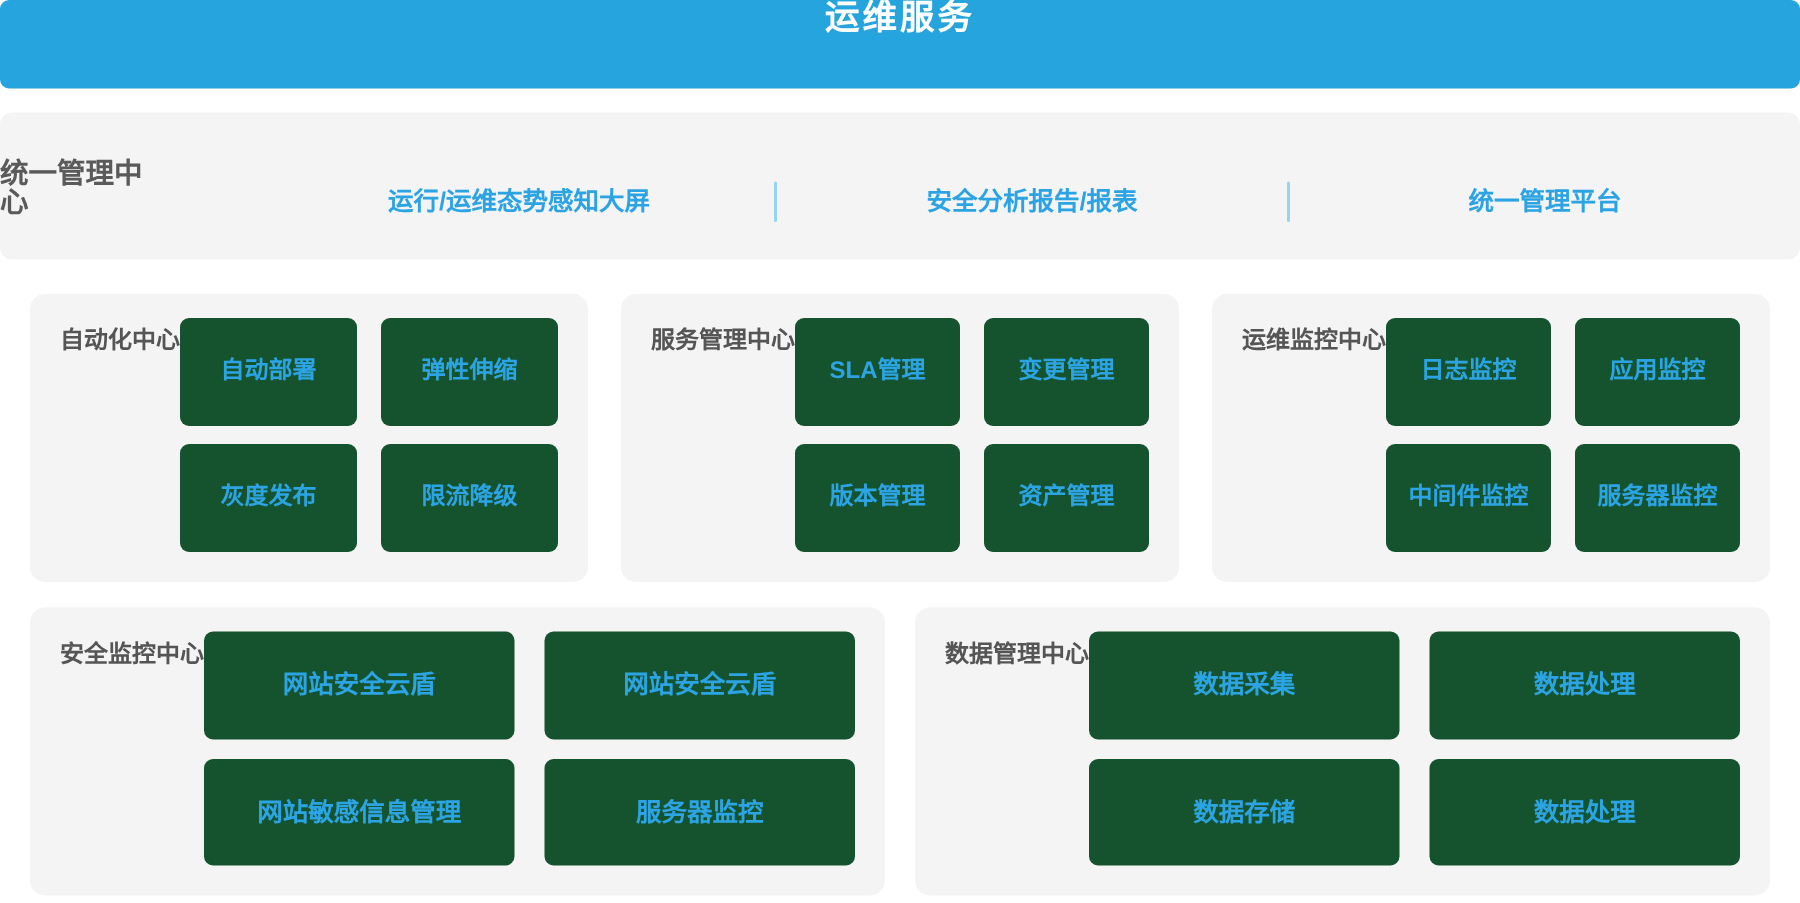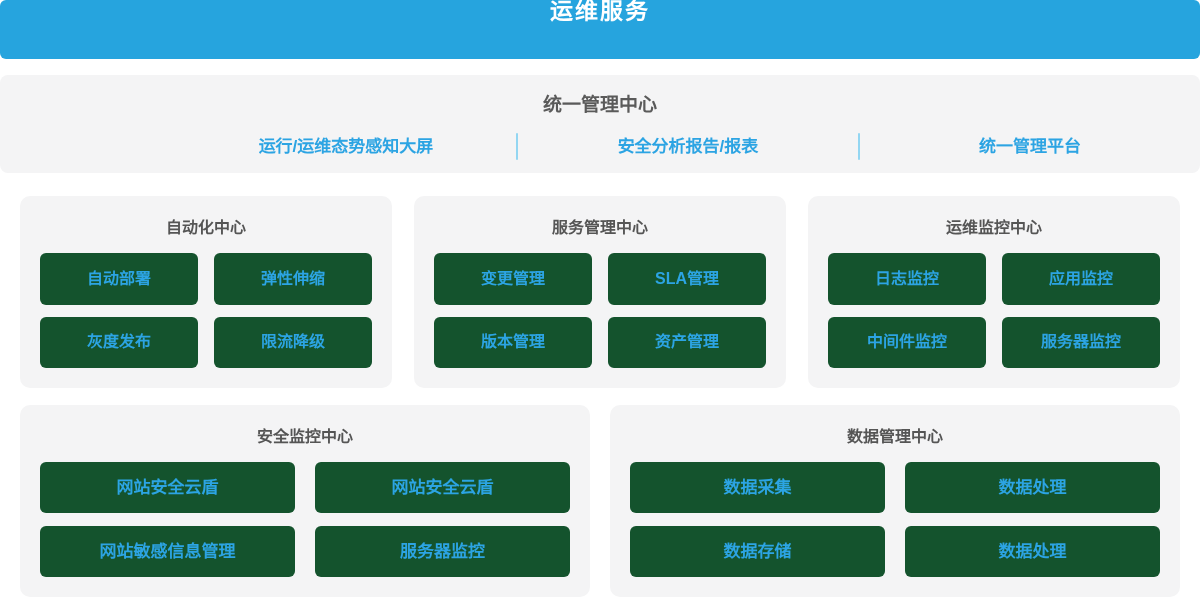--- a/index.html
+++ b/index.html
@@ -43,21 +43,20 @@
   
   .mgmt-panel {
     position: absolute;
     left: 0;
     top: 75px;
     width: 1200px;
     height: 98px;
     background: #f4f4f5;
     border-radius: 8px;
     display: flex;
-    flex-direction: column;
     align-items: center;
     justify-content: center;
   }
   .mgmt-title {
     color: #5a5a5a;
     font-size: 19px;
     font-weight: bold;
     line-height: 1;
     margin-top: 4px;
   }
@@ -104,21 +103,21 @@
     top: 405px;
     width: 1160px;
     height: 192px;
   }
 
   .card {
     background: #f4f4f5;
     border-radius: 10px;
     padding: 16px 20px 20px 20px;
     display: flex;
-    flex-direction: column;
+    flex-direction: row;
   }
   .card-3 { width: 372px; }
   .card-2 { width: 570px; }
 
   .card-title {
     color: #555555;
     font-size: 16px;
     font-weight: bold;
     text-align: center;
     line-height: 1;
@@ -177,22 +176,22 @@
         <div class="tile">自动部署</div>
         <div class="tile">弹性伸缩</div>
         <div class="tile">灰度发布</div>
         <div class="tile">限流降级</div>
       </div>
     </div>
 
     <div class="card card-3">
       <div class="card-title">服务管理中心</div>
       <div class="tile-grid">
+        <div class="tile">SLA管理</div>
         <div class="tile">变更管理</div>
-        <div class="tile">SLA管理</div>
         <div class="tile">版本管理</div>
         <div class="tile">资产管理</div>
       </div>
     </div>
 
     <div class="card card-3">
       <div class="card-title">运维监控中心</div>
       <div class="tile-grid">
         <div class="tile">日志监控</div>
         <div class="tile">应用监控</div>

